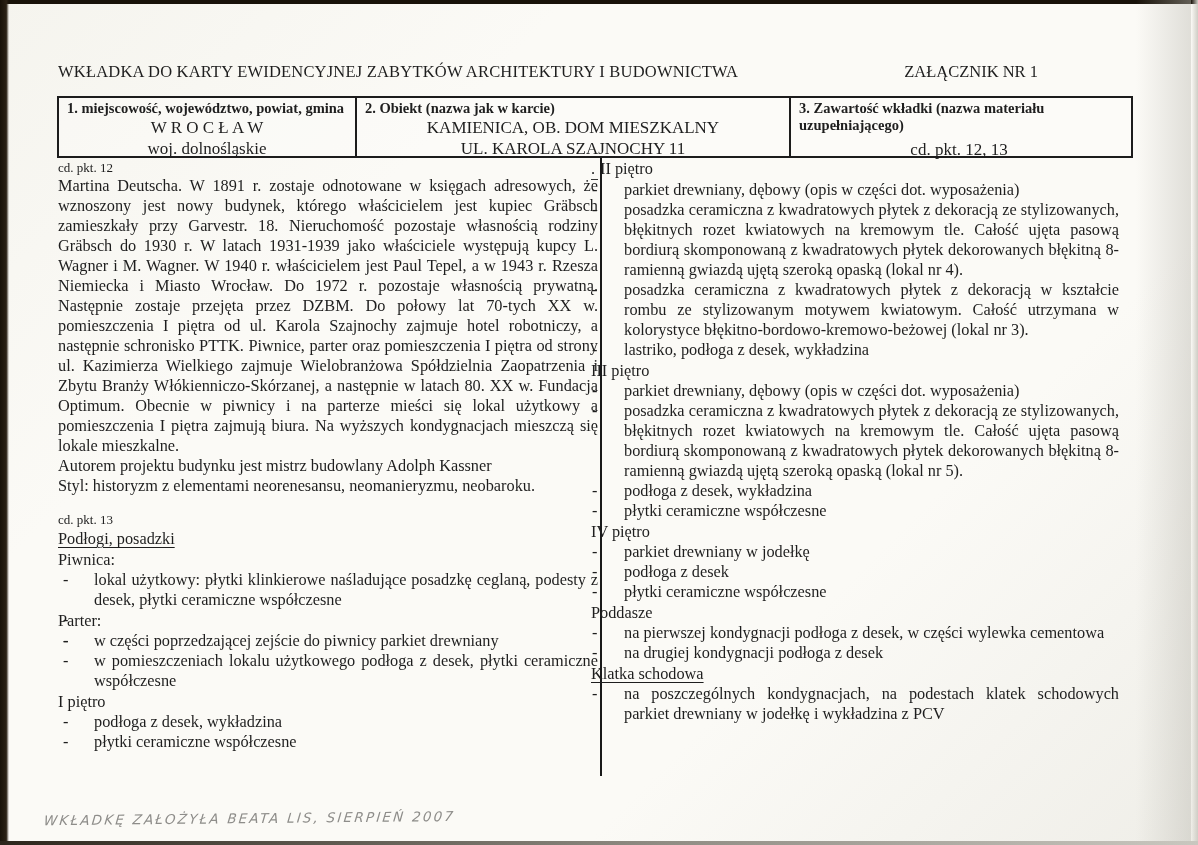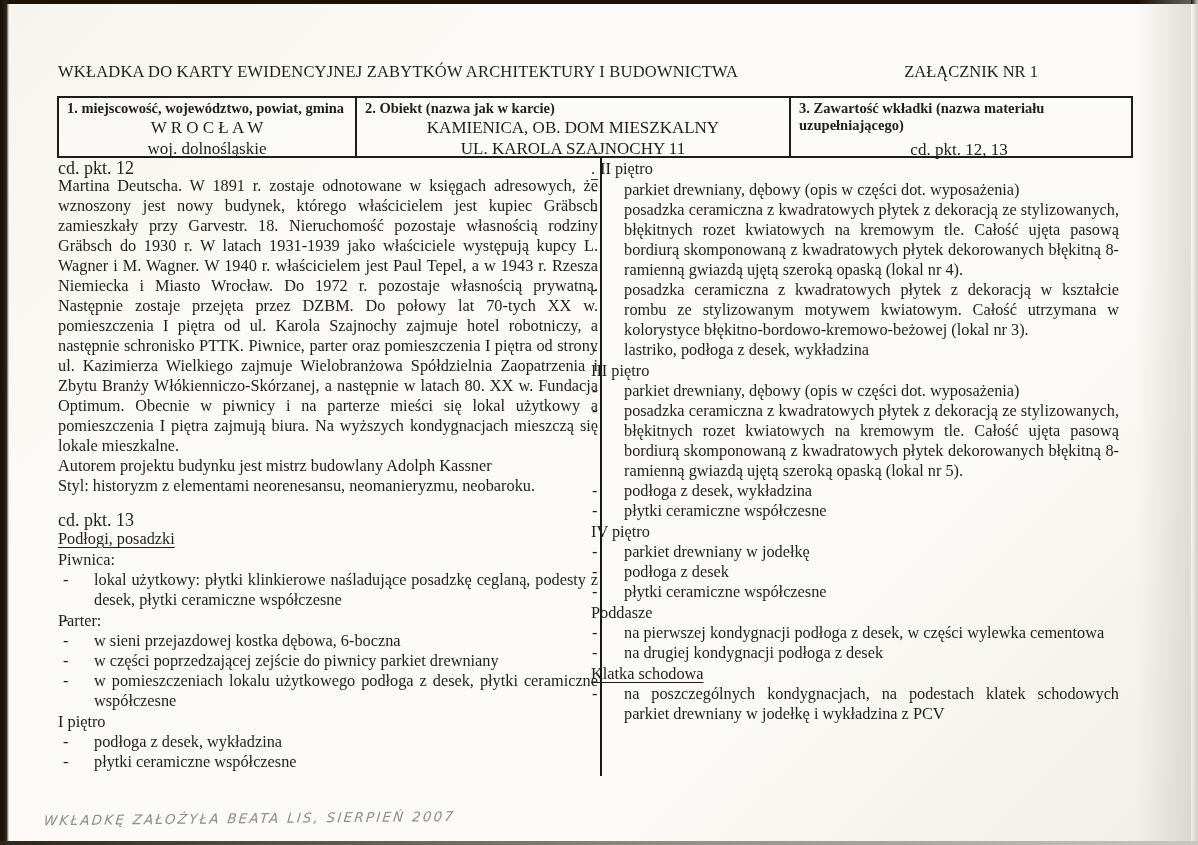--- a/index.html
+++ b/index.html
@@ -26,21 +26,21 @@
   .cell-3{width:336px;}
   .cell .lbl{font-size:14.5px;text-align:left;font-weight:bold;}
   .cell .big{font-size:17px;text-align:center;line-height:21px;}
   .cell-3 .big{margin-top:5px;}
 
   .divider-v{position:absolute;left:600px;top:158px;width:2px;height:618px;background:#191919;}
 
   .col{position:absolute;top:158px;font-size:16.3px;line-height:20px;}
   .col-left{left:58px;width:540px;}
   .col-right{left:591px;width:528px;}
-  .small-label{font-size:18px;line-height:16px;padding-top:2px;}
+  .small-label{font-size:13px;line-height:16px;padding-top:2px;}
   .gap-top{margin-top:14px;}
   p{margin:0;}
   .para{text-align:justify;}
   .heading-u{text-decoration:underline;text-underline-offset:3px;}
   .block-title{line-height:21px;}
   .li{position:relative;padding-left:36px;text-align:justify;}
   .li .dash{position:absolute;left:5px;top:0;}
   .col-right .li{padding-left:33px;}
   .col-right .li .dash{left:1px;}
   .stray{display:inline-block;border-bottom:1px solid #333;width:7px;margin-right:2px;}
@@ -93,21 +93,21 @@
     <p>Autorem projektu budynku jest mistrz budowlany Adolph Kassner</p>
     <p>Styl: historyzm z elementami neorenesansu, neomanieryzmu, neobaroku.</p>
     <div class="small-label gap-top">cd. pkt. 13</div>
     <div class="block-title heading-u">Podłogi, posadzki</div>
 
     <div class="block-title">Piwnica:</div>
     <div class="li"><span class="dash">-</span><span>lokal użytkowy: płytki klinkierowe naśladujące posadzkę ceglaną, podesty z desek, płytki ceramiczne współczesne</span></div>
     <div class="li"><span class="dash">-</span></div>
 
     <div class="block-title">Parter:</div>
-    <div class="li"><span class="dash">-</span><span>w sieni przejazdowej kostka dębowa, 6-boczna</span></div>
+    <div class="li"><span class="dash">-</span></div>
     <div class="li"><span class="dash">-</span><span>w części poprzedzającej zejście do piwnicy parkiet drewniany</span></div>
     <div class="li"><span class="dash">-</span><span>w pomieszczeniach lokalu użytkowego podłoga z desek, płytki ceramiczne współczesne</span></div>
 
     <div class="block-title">I piętro</div>
     <div class="li"><span class="dash">-</span><span>podłoga z desek, wykładzina</span></div>
     <div class="li"><span class="dash">-</span><span>płytki ceramiczne współczesne</span></div>
   </div>
 
   <div class="col col-right">
     <div class="block-title"><span class="stray">.</span><span>II piętro</span></div>

